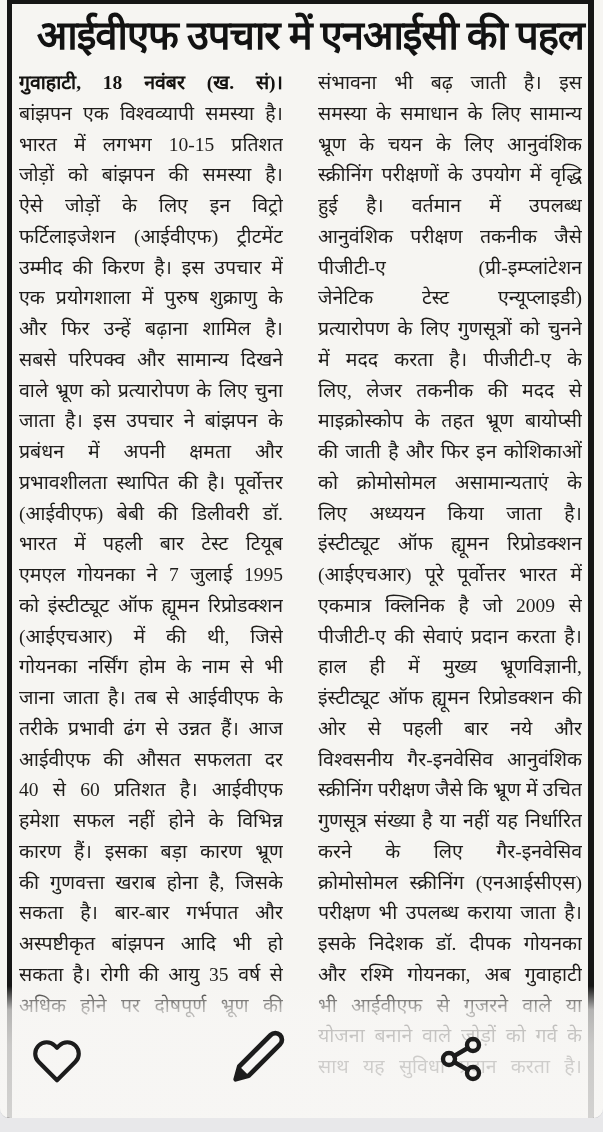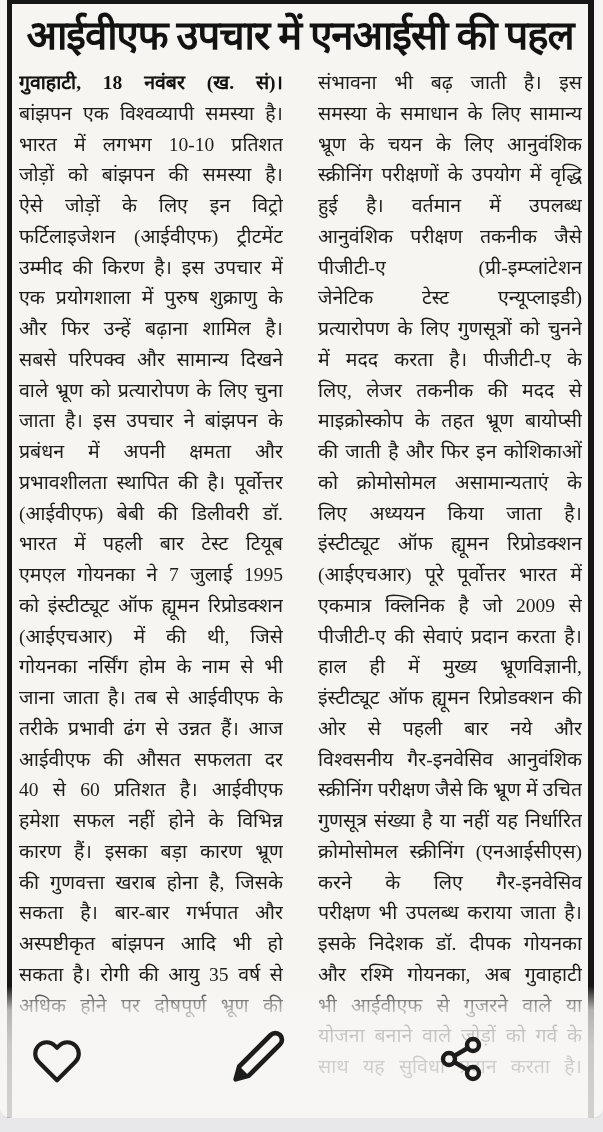--- a/index.html
+++ b/index.html
@@ -30,21 +30,21 @@
   .frame {
     position: absolute;
     left: 7px; right: 9px; top: 0; bottom: 0;
     border-top: 4px solid #161616;
     border-left: 5px solid #161616;
     border-right: 6px solid #161616;
   }
 
   .headline {
     margin: 6px 4px 0 4px;
-    text-align: center;
+    text-align: right;
     font-size: 40px;
     line-height: 52px;
     font-weight: 700;
     color: #121212;
     letter-spacing: -1px;
     white-space: nowrap;
   }
 
   .cols {
     display: flex;
@@ -104,21 +104,21 @@
 <body>
 
 <div class="stage">
   <div class="clip">
     <div class="frame">
       <h1 class="headline">आईवीएफ उपचार में एनआईसी की पहल</h1>
       <div class="cols">
         <div class="col col-left">
             <div class="line">गुवाहाटी, 18 नवंबर (ख. सं)।</div>
             <div class="line">बांझपन एक विश्वव्यापी समस्या है।</div>
-            <div class="line">भारत में लगभग 10-10 प्रतिशत</div>
+            <div class="line">भारत में लगभग 10-15 प्रतिशत</div>
             <div class="line">जोड़ों को बांझपन की समस्या है।</div>
             <div class="line">ऐसे जोड़ों के लिए इन विट्रो</div>
             <div class="line">फर्टिलाइजेशन (आईवीएफ) ट्रीटमेंट</div>
             <div class="line">उम्मीद की किरण है। इस उपचार में</div>
             <div class="line">एक प्रयोगशाला में पुरुष शुक्राणु के</div>
             <div class="line">और फिर उन्हें बढ़ाना शामिल है।</div>
             <div class="line">सबसे परिपक्व और सामान्य दिखने</div>
             <div class="line">वाले भ्रूण को प्रत्यारोपण के लिए चुना</div>
             <div class="line">जाता है। इस उपचार ने बांझपन के</div>
             <div class="line">प्रबंधन में अपनी क्षमता और</div>
@@ -160,22 +160,22 @@
             <div class="line">इंस्टीट्यूट ऑफ ह्यूमन रिप्रोडक्शन</div>
             <div class="line">(आईएचआर) पूरे पूर्वोत्तर भारत में</div>
             <div class="line">एकमात्र क्लिनिक है जो 2009 से</div>
             <div class="line">पीजीटी-ए की सेवाएं प्रदान करता है।</div>
             <div class="line">हाल ही में मुख्य भ्रूणविज्ञानी,</div>
             <div class="line">इंस्टीट्यूट ऑफ ह्यूमन रिप्रोडक्शन की</div>
             <div class="line">ओर से पहली बार नये और</div>
             <div class="line">विश्वसनीय गैर-इनवेसिव आनुवंशिक</div>
             <div class="line">स्क्रीनिंग परीक्षण जैसे कि भ्रूण में उचित</div>
             <div class="line">गुणसूत्र संख्या है या नहीं यह निर्धारित</div>
+            <div class="line">करने के लिए गैर-इनवेसिव</div>
             <div class="line">क्रोमोसोमल स्क्रीनिंग (एनआईसीएस)</div>
-            <div class="line">करने के लिए गैर-इनवेसिव</div>
             <div class="line">परीक्षण भी उपलब्ध कराया जाता है।</div>
             <div class="line">इसके निदेशक डॉ. दीपक गोयनका</div>
             <div class="line">और रश्मि गोयनका, अब गुवाहाटी</div>
             <div class="line">भी आईवीएफ से गुजरने वाले या</div>
             <div class="line">योजना बनाने वाले जोड़ों को गर्व के</div>
             <div class="line">साथ यह सुविधा प्रदान करता है।</div>
           </div>
       </div>
     </div>
 

